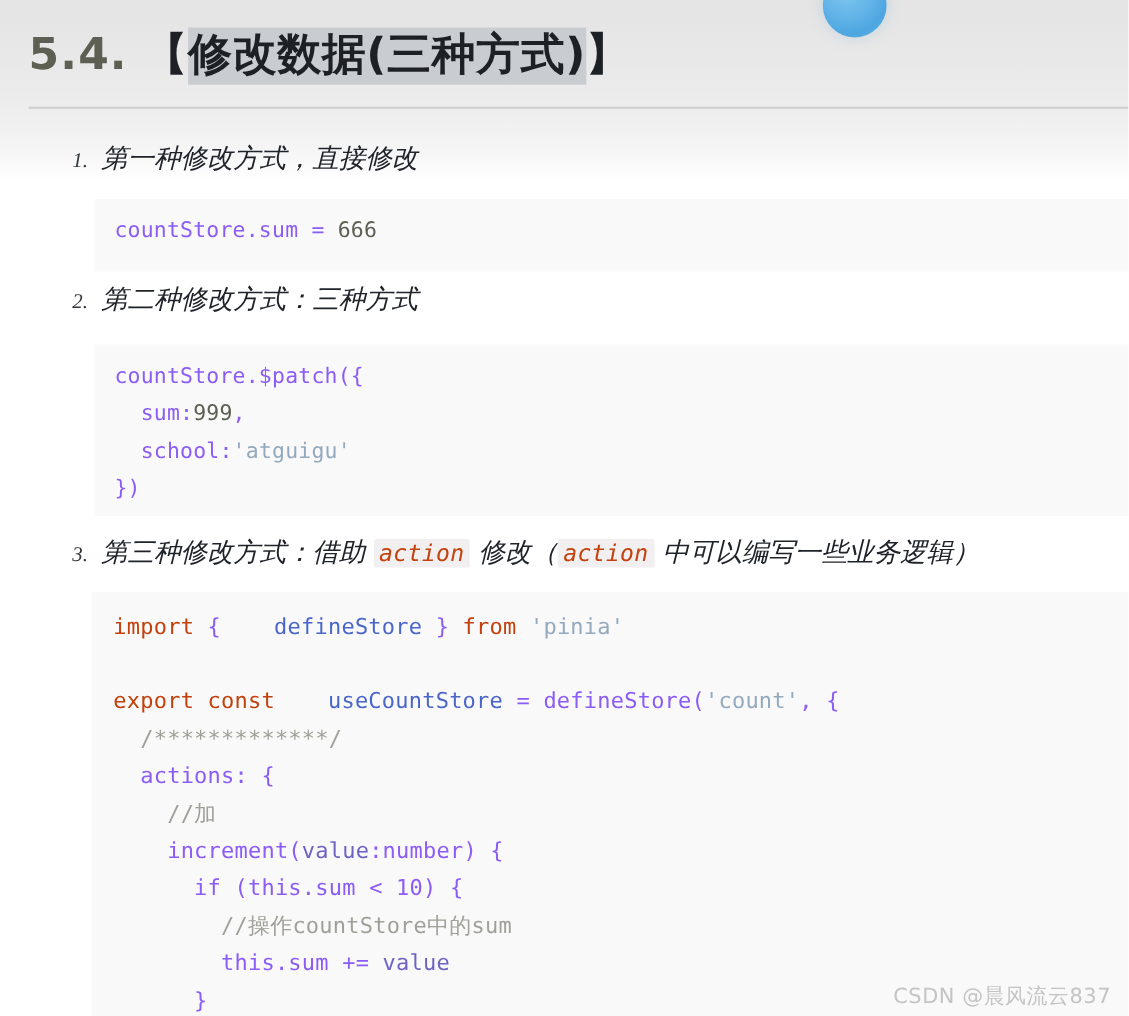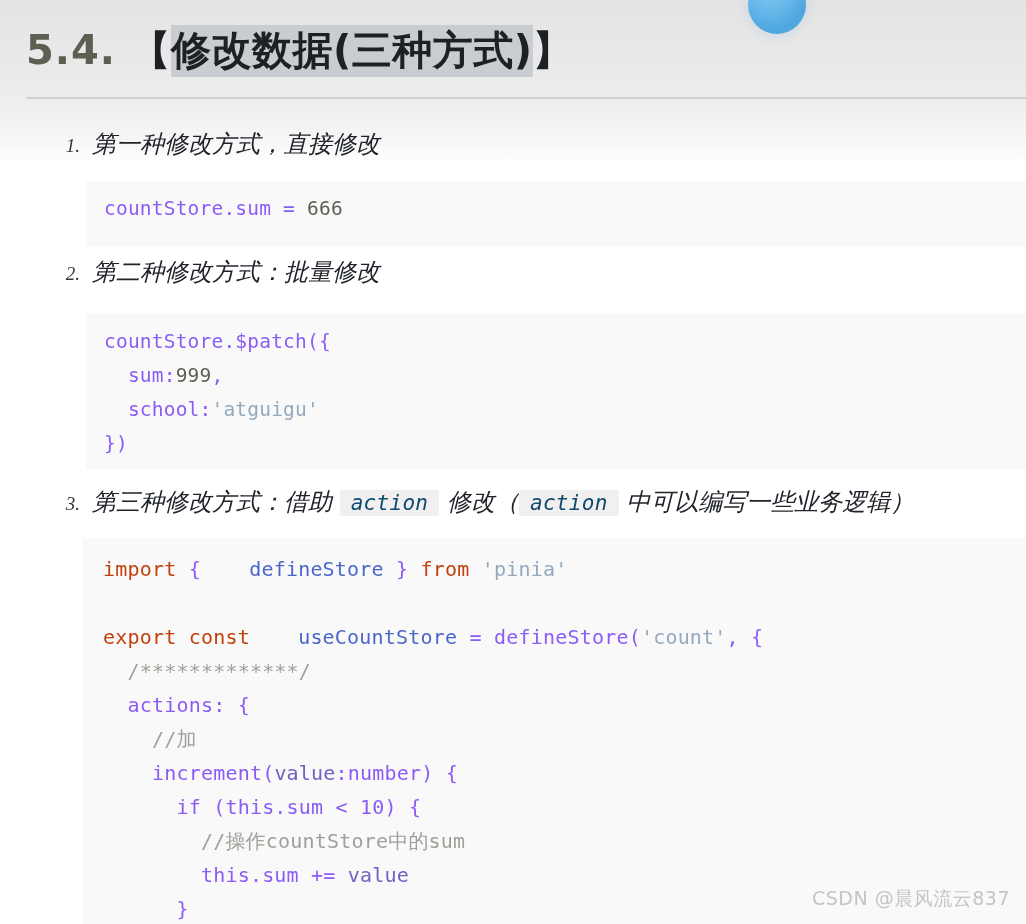--- a/index.html
+++ b/index.html
@@ -94,23 +94,23 @@
   .li .txt {
     display: inline-block;
     margin-left: 12px;
     font-size: 24px;
     color: #20242a;
     vertical-align: baseline;
   }
   .li .inline-code {
     font-family: "DejaVu Sans Mono", "Liberation Mono", monospace;
     font-size: 21px;
-    color: #0c4a6e;
+    color: #c2410c;
     background: #f2eff1;
-    padding: 1px 11px;
+    padding: 1px 5px;
     border-radius: 2px;
     letter-spacing: 0.3px;
   }
 
   #li1 { left: 44px; top: 128px; }
   #li2 { left: 44px; top: 256px; }
   #li3 { left: 44px; top: 486px; }
 
   
   .codeblock {
@@ -136,21 +136,21 @@
   .str { color: #93a9bd; }              
   .num { color: #5c5f52; }              
   .cmt { color: #a0a09a; }              
   .var { color: #6e63c2; }              
   .pl  { color: #8b5cf6; }              
 
   
   .watermark {
     position: absolute;
     right: 16px;
-    bottom: 12px;
+    bottom: 5px;
     font-size: 19px;
     color: #c4c4c4;
     font-family: "DejaVu Sans", "Liberation Sans", sans-serif;
     letter-spacing: 0.5px;
     white-space: nowrap;
     z-index: 6;
   }
 </style>
 </head>
 <body>
@@ -166,21 +166,21 @@
   </div>
   <div class="title-divider"></div>
 
   <div class="li" id="li1">
     <span class="marker">1.</span><span class="txt">第一种修改方式，直接修改</span>
   </div>
 
   <div class="codeblock" id="code1"><span class="ln"><span class="pl">countStore.sum </span><span class="pl">= </span><span class="num">666</span></span></div>
 
   <div class="li" id="li2">
-    <span class="marker">2.</span><span class="txt">第二种修改方式：批量修改</span>
+    <span class="marker">2.</span><span class="txt">第二种修改方式：三种方式</span>
   </div>
 
   <div class="codeblock" id="code2"><span class="ln"><span class="pl">countStore.$patch({</span></span><span class="ln"><span class="pl">  sum:</span><span class="num">999</span><span class="pl">,</span></span><span class="ln"><span class="pl">  school:</span><span class="str">'atguigu'</span></span><span class="ln"><span class="pl">})</span></span></div>
 
   <div class="li" id="li3">
     <span class="marker">3.</span><span class="txt"><span>第三种修改方式：借助</span> <span class="inline-code">action</span> <span>修改（</span><span class="inline-code">action</span> <span>中可以编写一些业务逻辑）</span></span>
   </div>
 
   <div class="codeblock" id="code3"><span class="ln"><span class="k">import </span><span class="pl">{ </span><span class="fn">defineStore</span><span class="pl"> } </span><span class="k">from </span><span class="str">'pinia'</span></span><span class="ln"> </span><span class="ln"><span class="k">export const </span><span class="fn">useCountStore</span><span class="pl"> = defineStore(</span><span class="str">'count'</span><span class="pl">, {</span></span><span class="ln"><span class="cmt">  /*************/</span></span><span class="ln"><span class="pl">  actions: {</span></span><span class="ln"><span class="cmt">    //加</span></span><span class="ln"><span class="pl">    increment(</span><span class="var">value</span><span class="pl">:number) {</span></span><span class="ln"><span class="pl">      if (this.sum &lt; 10) {</span></span><span class="ln"><span class="cmt">        //操作countStore中的sum</span></span><span class="ln"><span class="pl">        this.sum += </span><span class="var">value</span></span><span class="ln"><span class="pl">      }</span></span></div>
 

